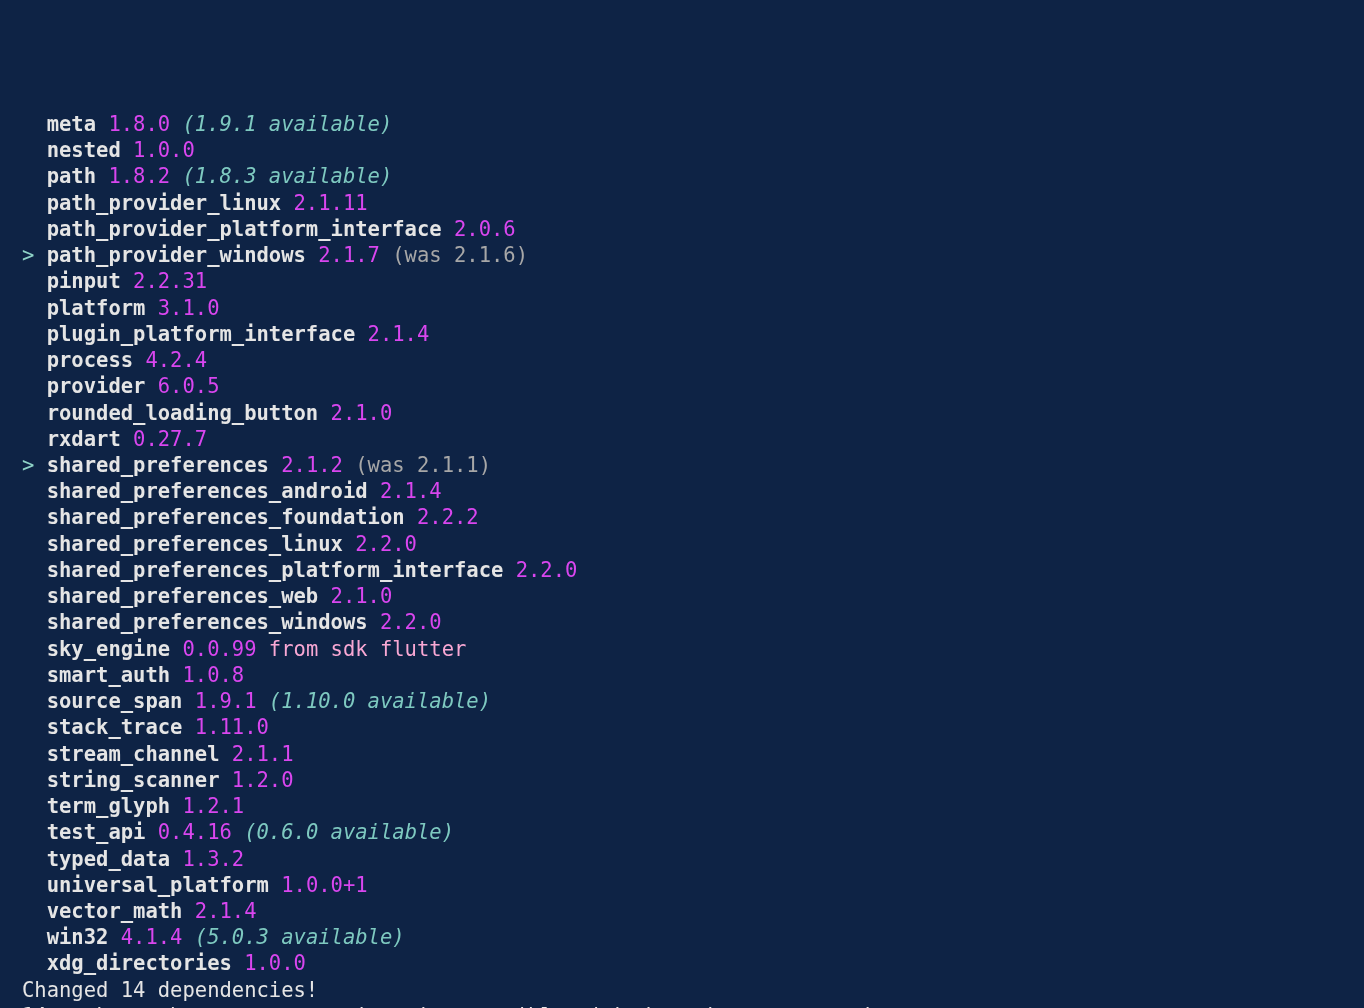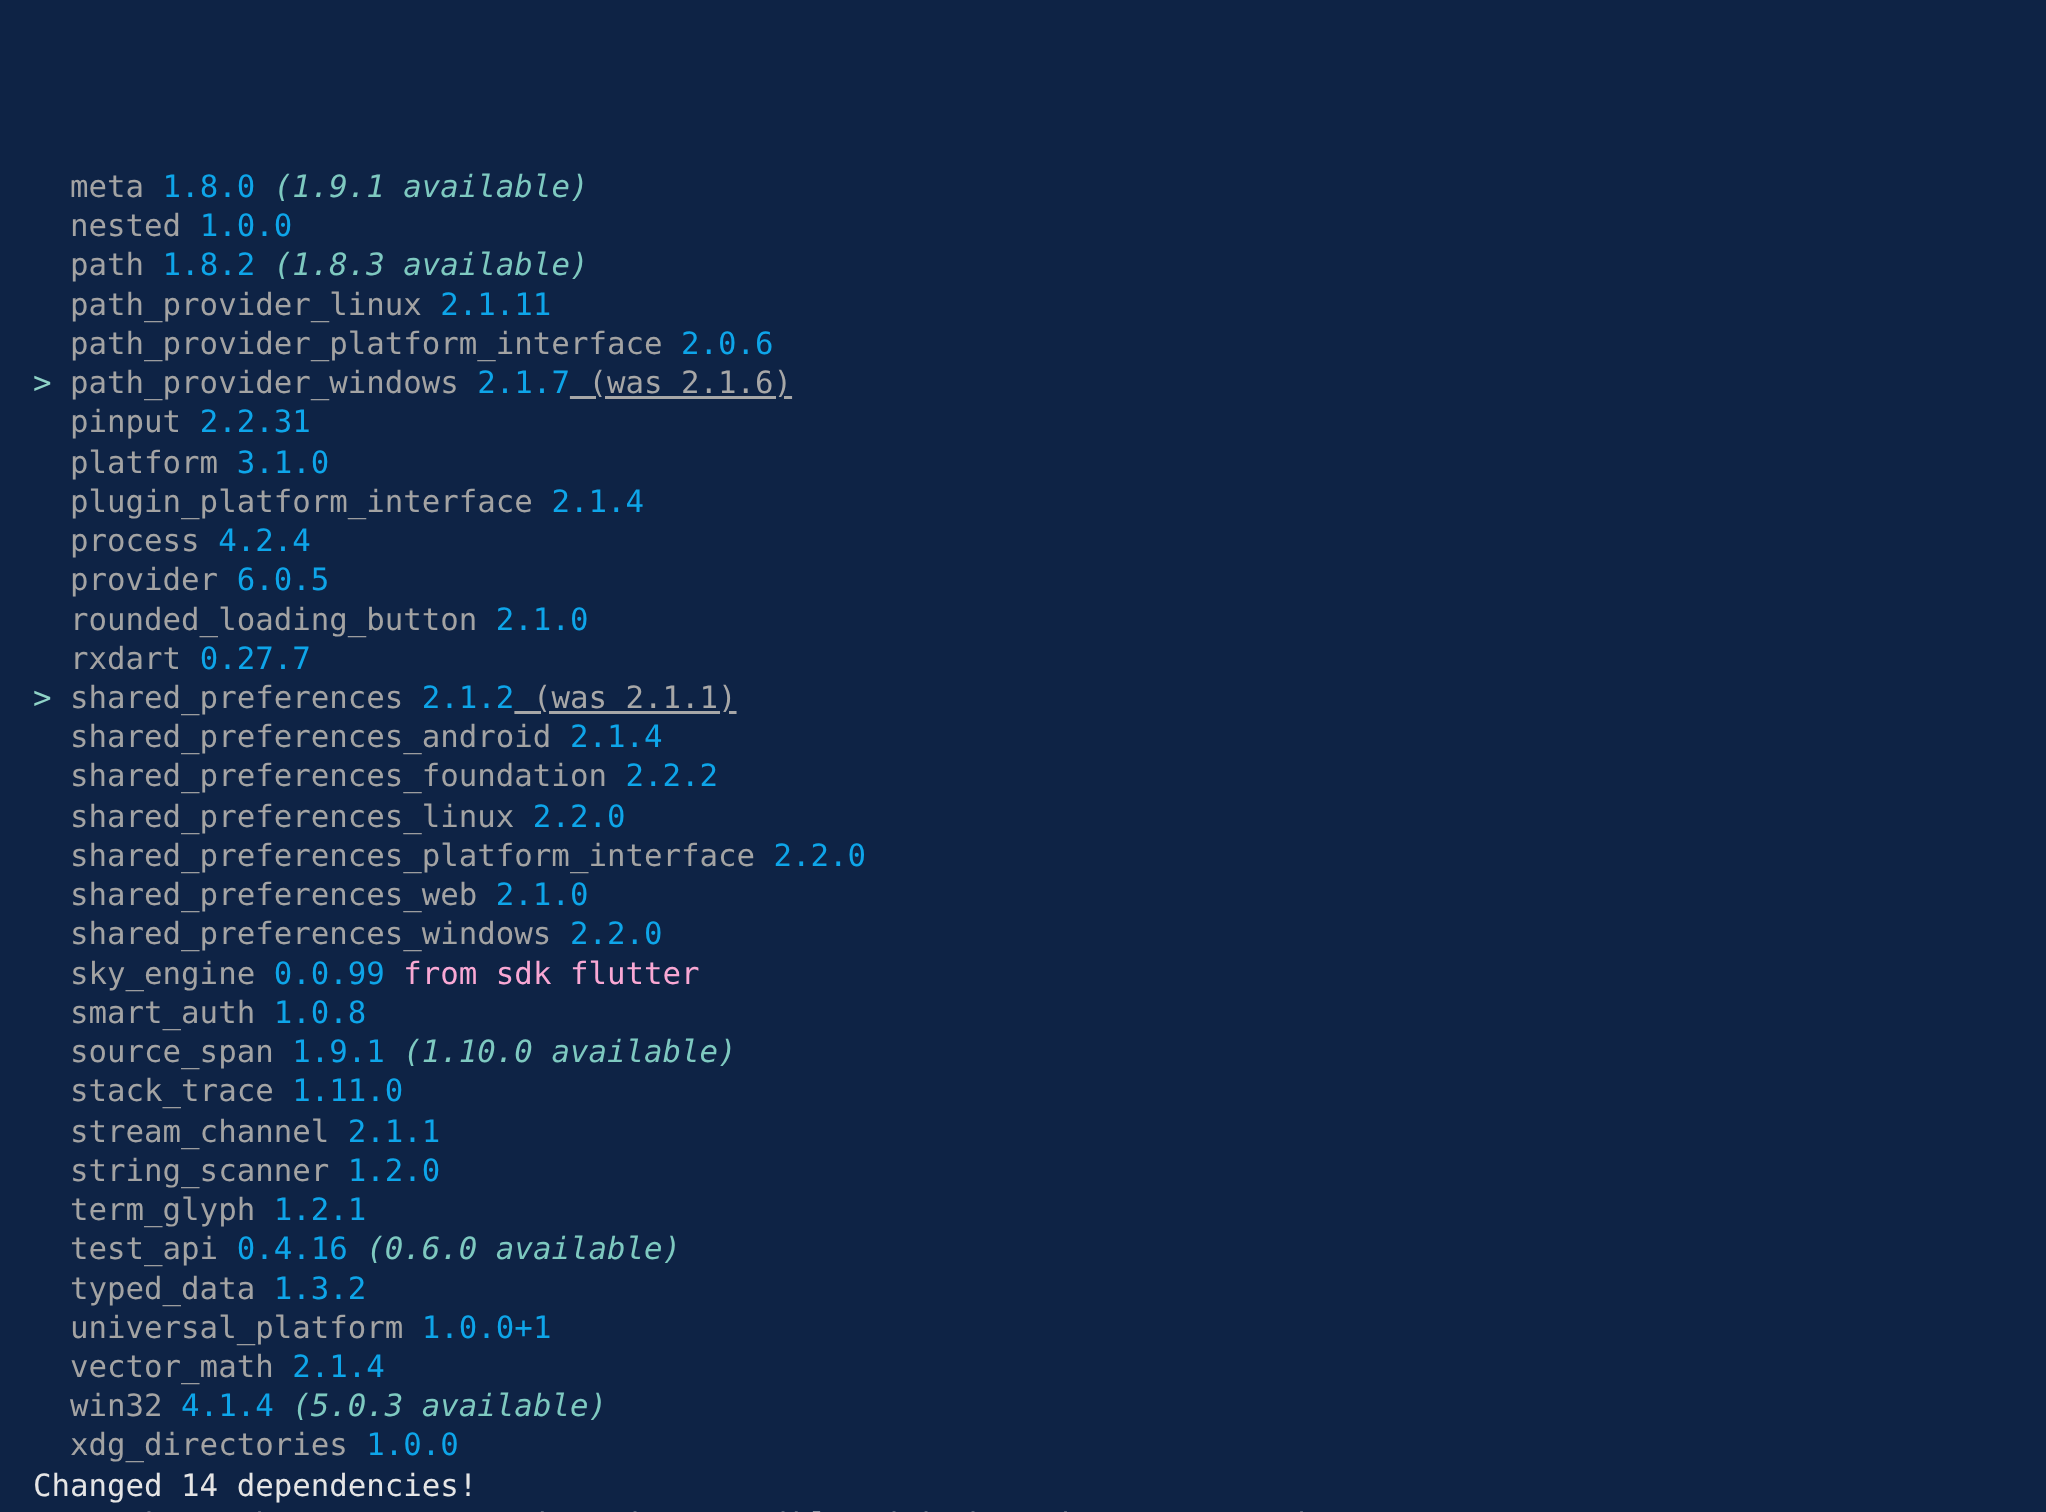--- a/index.html
+++ b/index.html
@@ -11,24 +11,24 @@
     line-height: 1.28;
     padding: 6px 0 0 0;
     font-weight: 500;
     white-space: pre;
     overflow: hidden;
     width: 1364px;
     height: 1008px;
   }
   .line { padding-left: 22px; }
   .prefix { color: #8fd3c7; }
-  .pkg { color: #a3a3a3; font-weight: 400; }
-  .ver { color: #0ea5e9; }
+  .pkg { color: #e5e5e5; font-weight: 700; }
+  .ver { color: #d946ef; }
   .avail { color: #7ec9c0; font-style: italic; }
-  .was { color: #a7a7a7; text-decoration: underline; }
+  .was { color: #a7a7a7; }
   .msg { color: #e5e5e5; }
   .from { color: #f9a8d4; }
 </style>
 </head>
 <body>
 
 
 
 <div id="terminal"><div class="line"><span class="prefix">  </span><span class="pkg">meta</span><span class="ver"> 1.8.0</span><span class="avail"> (1.9.1 available)</span></div><div class="line"><span class="prefix">  </span><span class="pkg">nested</span><span class="ver"> 1.0.0</span></div><div class="line"><span class="prefix">  </span><span class="pkg">path</span><span class="ver"> 1.8.2</span><span class="avail"> (1.8.3 available)</span></div><div class="line"><span class="prefix">  </span><span class="pkg">path_provider_linux</span><span class="ver"> 2.1.11</span></div><div class="line"><span class="prefix">  </span><span class="pkg">path_provider_platform_interface</span><span class="ver"> 2.0.6</span></div><div class="line"><span class="prefix">&gt; </span><span class="pkg">path_provider_windows</span><span class="ver"> 2.1.7</span><span class="was"> (was 2.1.6)</span></div><div class="line"><span class="prefix">  </span><span class="pkg">pinput</span><span class="ver"> 2.2.31</span></div><div class="line"><span class="prefix">  </span><span class="pkg">platform</span><span class="ver"> 3.1.0</span></div><div class="line"><span class="prefix">  </span><span class="pkg">plugin_platform_interface</span><span class="ver"> 2.1.4</span></div><div class="line"><span class="prefix">  </span><span class="pkg">process</span><span class="ver"> 4.2.4</span></div><div class="line"><span class="prefix">  </span><span class="pkg">provider</span><span class="ver"> 6.0.5</span></div><div class="line"><span class="prefix">  </span><span class="pkg">rounded_loading_button</span><span class="ver"> 2.1.0</span></div><div class="line"><span class="prefix">  </span><span class="pkg">rxdart</span><span class="ver"> 0.27.7</span></div><div class="line"><span class="prefix">&gt; </span><span class="pkg">shared_preferences</span><span class="ver"> 2.1.2</span><span class="was"> (was 2.1.1)</span></div><div class="line"><span class="prefix">  </span><span class="pkg">shared_preferences_android</span><span class="ver"> 2.1.4</span></div><div class="line"><span class="prefix">  </span><span class="pkg">shared_preferences_foundation</span><span class="ver"> 2.2.2</span></div><div class="line"><span class="prefix">  </span><span class="pkg">shared_preferences_linux</span><span class="ver"> 2.2.0</span></div><div class="line"><span class="prefix">  </span><span class="pkg">shared_preferences_platform_interface</span><span class="ver"> 2.2.0</span></div><div class="line"><span class="prefix">  </span><span class="pkg">shared_preferences_web</span><span class="ver"> 2.1.0</span></div><div class="line"><span class="prefix">  </span><span class="pkg">shared_preferences_windows</span><span class="ver"> 2.2.0</span></div><div class="line"><span class="prefix">  </span><span class="pkg">sky_engine</span><span class="ver"> 0.0.99</span><span class="from"> from sdk flutter</span></div><div class="line"><span class="prefix">  </span><span class="pkg">smart_auth</span><span class="ver"> 1.0.8</span></div><div class="line"><span class="prefix">  </span><span class="pkg">source_span</span><span class="ver"> 1.9.1</span><span class="avail"> (1.10.0 available)</span></div><div class="line"><span class="prefix">  </span><span class="pkg">stack_trace</span><span class="ver"> 1.11.0</span></div><div class="line"><span class="prefix">  </span><span class="pkg">stream_channel</span><span class="ver"> 2.1.1</span></div><div class="line"><span class="prefix">  </span><span class="pkg">string_scanner</span><span class="ver"> 1.2.0</span></div><div class="line"><span class="prefix">  </span><span class="pkg">term_glyph</span><span class="ver"> 1.2.1</span></div><div class="line"><span class="prefix">  </span><span class="pkg">test_api</span><span class="ver"> 0.4.16</span><span class="avail"> (0.6.0 available)</span></div><div class="line"><span class="prefix">  </span><span class="pkg">typed_data</span><span class="ver"> 1.3.2</span></div><div class="line"><span class="prefix">  </span><span class="pkg">universal_platform</span><span class="ver"> 1.0.0+1</span></div><div class="line"><span class="prefix">  </span><span class="pkg">vector_math</span><span class="ver"> 2.1.4</span></div><div class="line"><span class="prefix">  </span><span class="pkg">win32</span><span class="ver"> 4.1.4</span><span class="avail"> (5.0.3 available)</span></div><div class="line"><span class="prefix">  </span><span class="pkg">xdg_directories</span><span class="ver"> 1.0.0</span></div><div class="line msg">Changed 14 dependencies!</div><div class="line msg">14 packages have newer versions incompatible with dependency constraints.</div></div>
 

